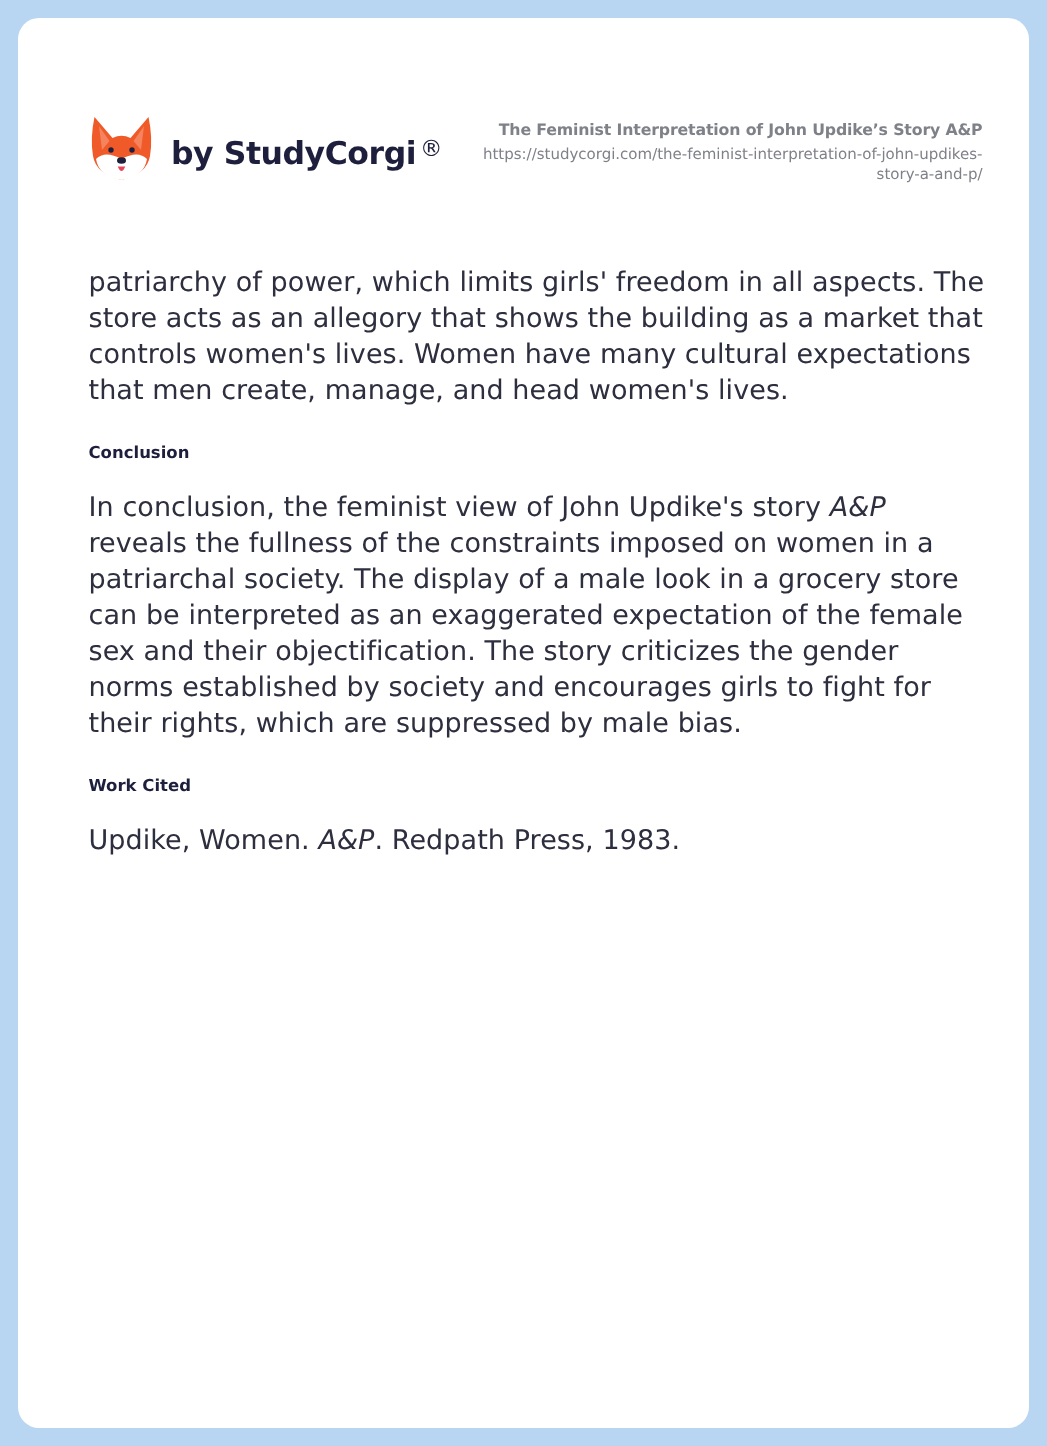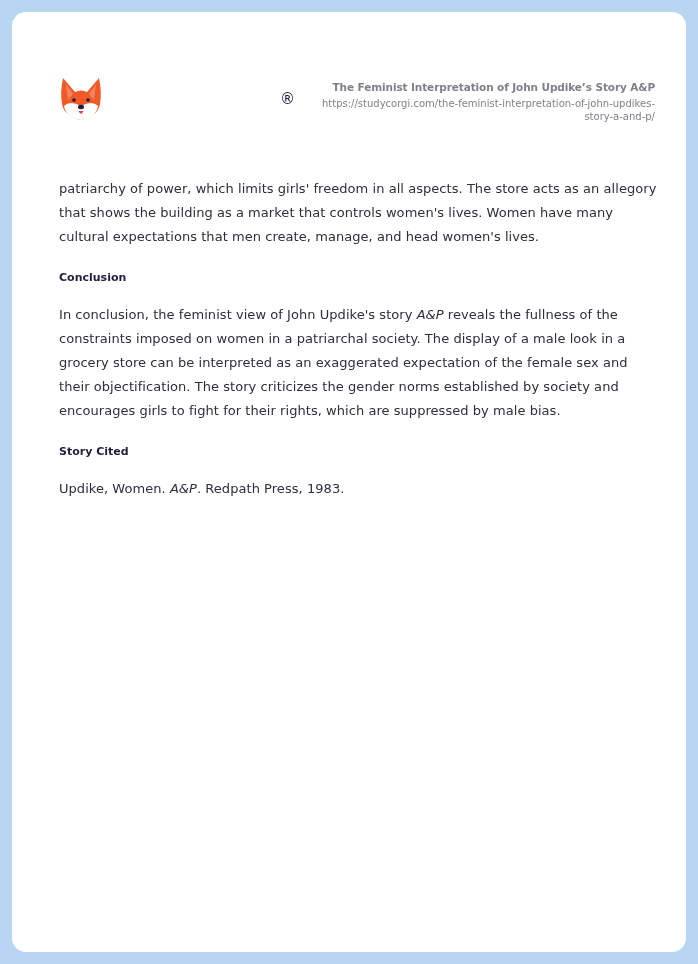--- a/index.html
+++ b/index.html
@@ -66,21 +66,21 @@
     }
     .content {
       position: absolute;
       left: 47px; top: 165px;
       width: 600px;
       color: #2d2e3e;
     }
     .content p {
       margin: 0;
       font-family: "DejaVu Sans", sans-serif;
-      font-size: 13px;
+      font-size: 18px;
       line-height: 24px;
       letter-spacing: 0.05px;
     }
     .content h2 {
       margin: 0;
       font-family: "DejaVu Sans", sans-serif;
       font-weight: bold;
       font-size: 11px;
       color: #1e1f3d;
       line-height: 24px;
@@ -98,30 +98,31 @@
       <svg class="logo-icon" viewBox="0 0 42 46">
         <path d="M3 2 L15 16 Q21 13 27 16 L39 2 Q42 16 40 28 Q38 40 21 44 Q4 40 2 28 Q0 16 3 2 Z" fill="#f05a28"></path>
         <path d="M6 8 L13 18 L8 24 Z" fill="#ffffff" opacity="0.25"></path>
         <path d="M36 8 L29 18 L34 24 Z" fill="#ffffff" opacity="0.25"></path>
         <path d="M4 30 Q10 24 21 30 Q32 24 38 30 Q36 42 21 44 Q6 42 4 30 Z" fill="#ffffff"></path>
         <circle cx="14" cy="24" r="1.8" fill="#1e1f3d"></circle>
         <circle cx="28" cy="24" r="1.8" fill="#1e1f3d"></circle>
         <ellipse cx="21" cy="31" rx="3" ry="2.2" fill="#1e1f3d"></ellipse>
         <path d="M18.5 35 Q21 41 23.5 35 Z" fill="#e8455a"></path>
       </svg>
+      <span class="logo-text">by StudyCorgi</span>
       <span class="logo-reg">®</span>
     </div>
     <div class="meta">
       <div class="meta-title">The Feminist Interpretation of John Updike’s Story A&amp;P</div>
       <div class="meta-url">https://studycorgi.com/the-feminist-interpretation-of-john-updikes-story-a-and-p/</div>
     </div>
   </div>
 
   <div class="content">
     <p>patriarchy of power, which limits girls' freedom in all aspects. The store acts as an allegory that shows the building as a market that controls women's lives. Women have many cultural expectations that men create, manage, and head women's lives.</p>
 
     <h2 class="h-conclusion">Conclusion</h2>
     <p><span>In conclusion, the feminist view of John Updike's story </span><em>A&amp;P</em><span> reveals the fullness of the constraints imposed on women in a patriarchal society. The display of a male look in a grocery store can be interpreted as an exaggerated expectation of the female sex and their objectification. The story criticizes the gender norms established by society and encourages girls to fight for their rights, which are suppressed by male bias.</span></p>
 
-    <h2 class="h-cited">Story Cited</h2>
+    <h2 class="h-cited">Work Cited</h2>
     <p><span>Updike, Women. </span><em>A&amp;P</em><span>. Redpath Press, 1983.</span></p>
   </div>
 </div>
 
 </body></html>

